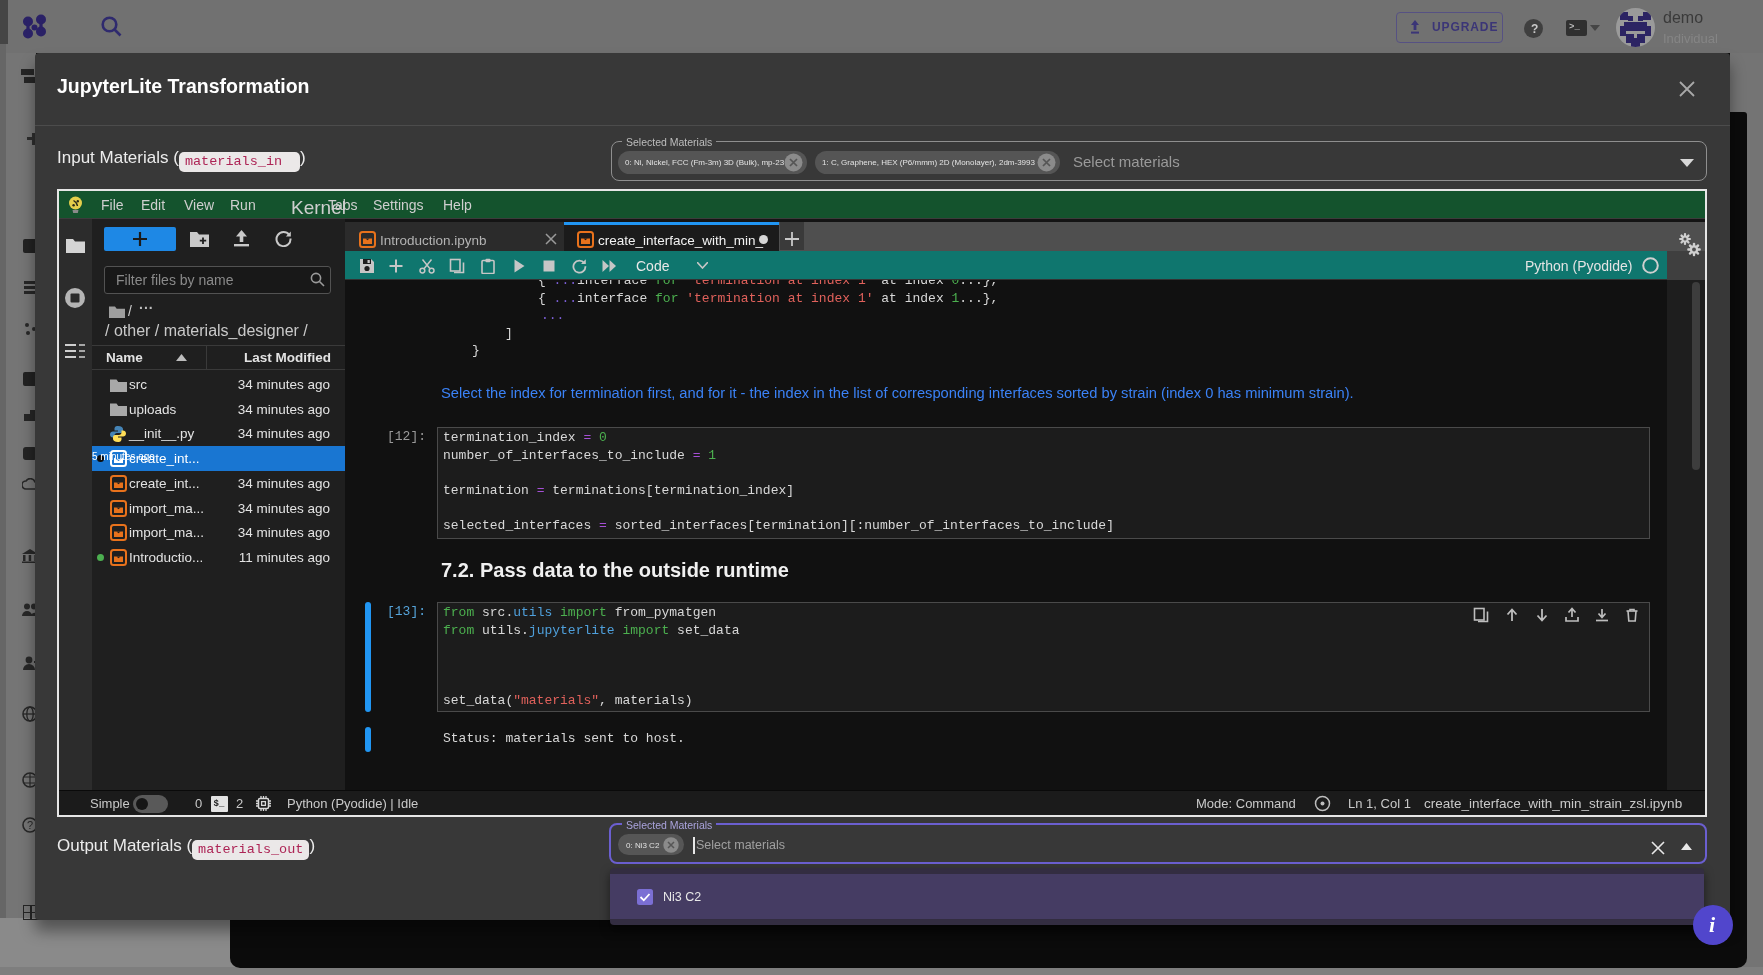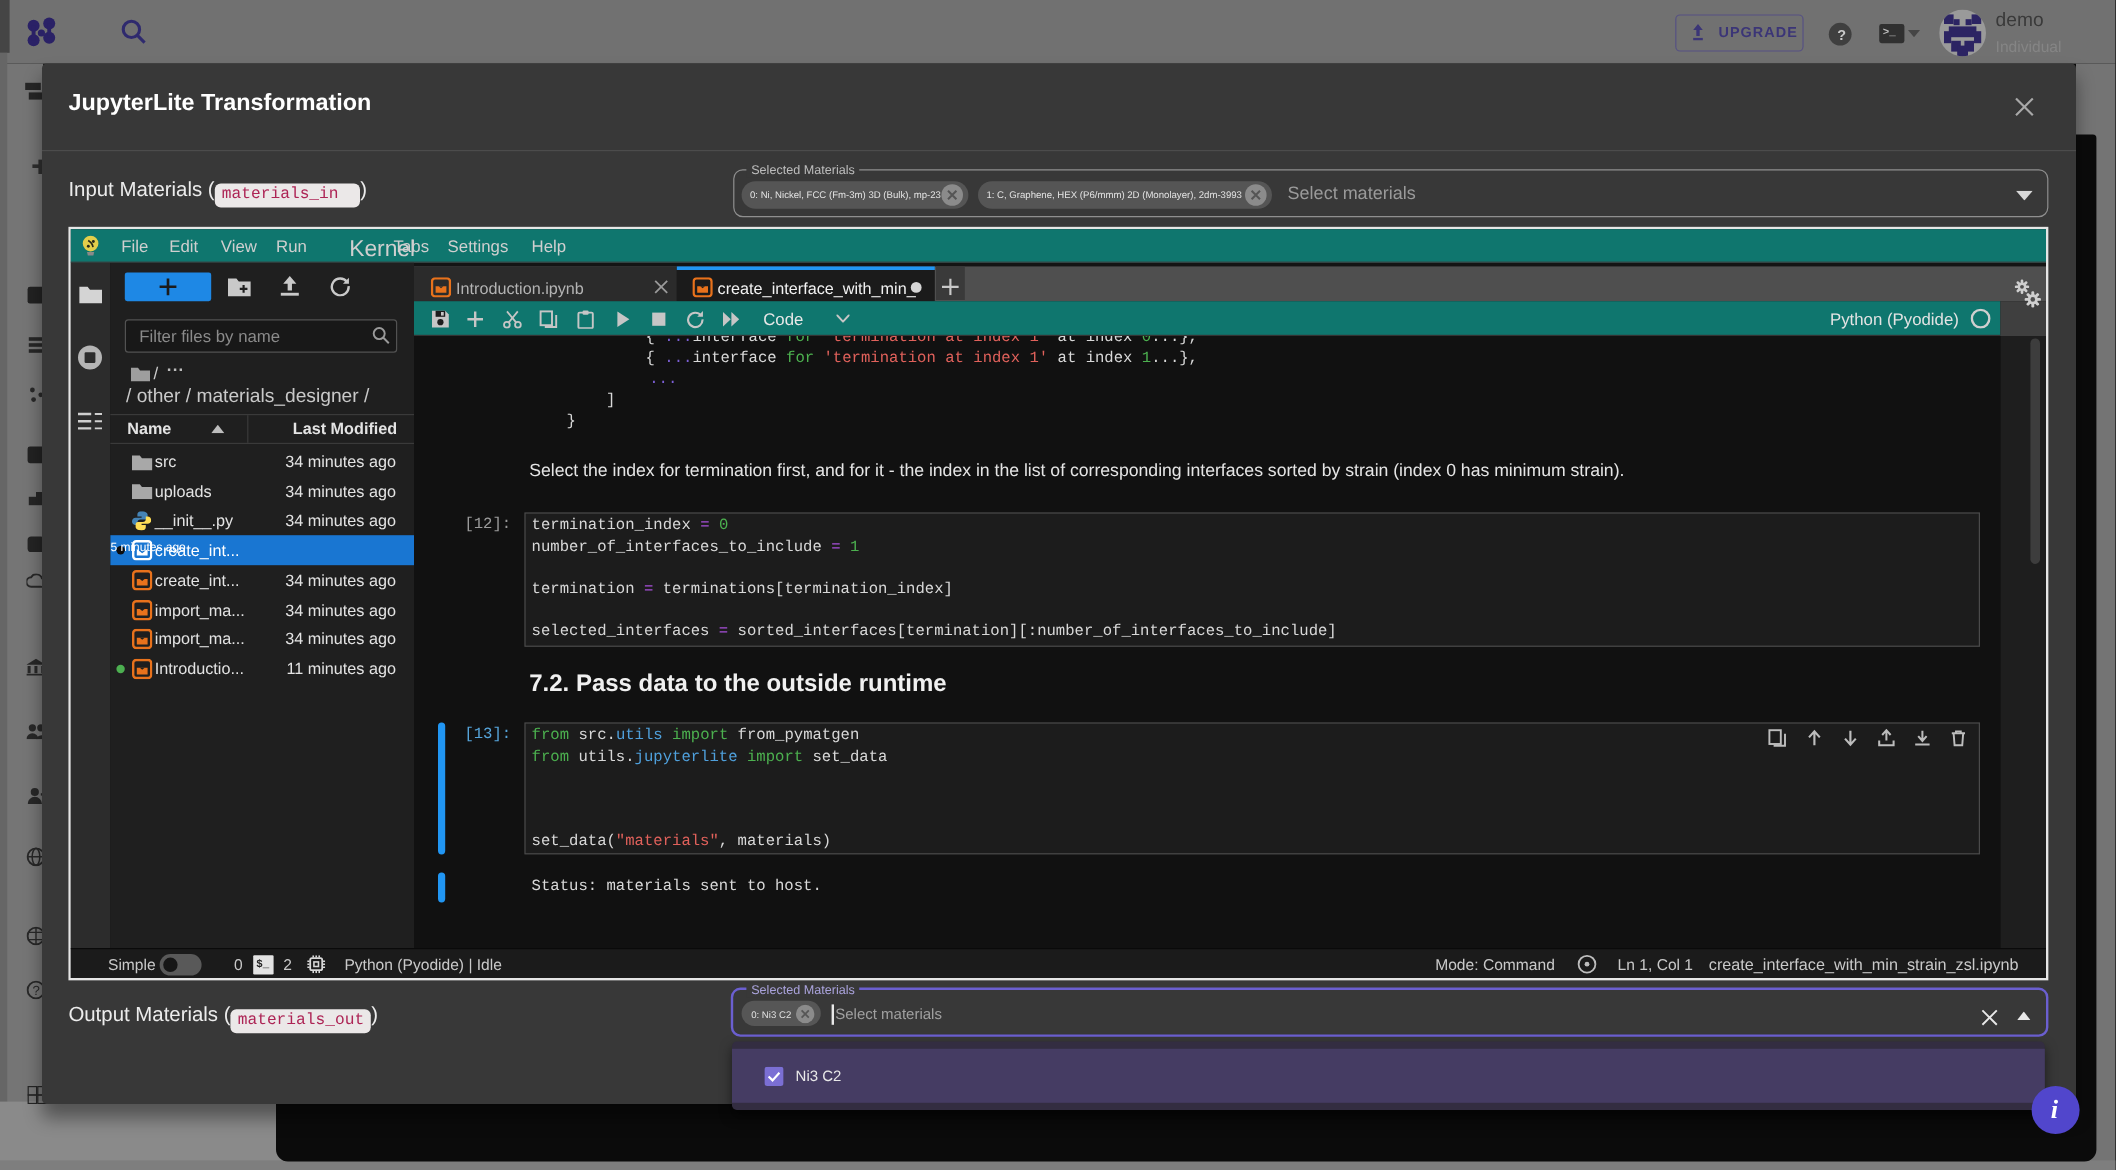--- a/index.html
+++ b/index.html
@@ -177,21 +177,21 @@
           <path d="M6 6 L13 13 M13 6 L6 13" stroke="#555" stroke-width="1.7"></path>
         </svg>
     </div>
     <div class="txt" style="left:1038px;top:100px;font-size:15px;color:#9a9a9a;">Select materials</div>
     <svg class="abs" style="left:1645px;top:106px;" width="14" height="8" viewBox="0 0 14 8">
         <path d="M0 0 L14 0 L7 8 Z" fill="#d8d8d8"></path>
       </svg>
   </div>
   <div id="jupyter" class="abs" style="left:22px;top:136px;width:1646px;height:624px;border:2px solid #e6e6e6;background:#141414;">
 
-    <div class="abs" style="left:0;top:0;width:1646px;height:27px;background:#0f766e;border-bottom:1px solid #3c3c3c;">
+    <div class="abs" style="left:0;top:0;width:1646px;height:27px;background:#14532d;border-bottom:1px solid #3c3c3c;">
       <svg class="abs" style="left:9px;top:5px;" width="15" height="19" viewBox="0 0 15 19">
         <circle cx="7.5" cy="7" r="6.5" fill="#e3ce4b"></circle>
         <path d="M4.5 14 L10.5 14 L9.8 17 L5.2 17 Z" fill="#8a8a8a"></path>
         <path d="M5.5 4.5 Q9 6.5 9.5 10" stroke="#2a2a1a" stroke-width="1.4" fill="none"></path>
         <circle cx="5.6" cy="9.2" r="1.2" fill="#2a2a1a"></circle>
           <circle cx="9.8" cy="5.2" r="1.2" fill="#2a2a1a"></circle>
       </svg>
       <div class="txt" style="left:42px;top:6px;font-size:14px;color:#cfcfcf;">File</div>
       <div class="txt" style="left:82px;top:6px;font-size:14px;color:#cfcfcf;">Edit</div>
       <div class="txt" style="left:125px;top:6px;font-size:14px;color:#cfcfcf;">View</div>
@@ -432,21 +432,21 @@
     <div class="abs" style="left:1633px;top:91px;width:8px;height:188px;background:#3d3d3d;border-radius:4px;"></div>
 
     <div id="nbcontent" class="abs" style="left:286px;top:89px;width:1322px;height:510px;background:#111;overflow:hidden;">
 
       <div class="txt mono cw" style="left:193px;top:-8px;font-size:13px;line-height:18px;">{ <span class="pp">...</span>interface <span class="k">for</span> <span class="s">'termination at index 1'</span> at index <span class="n">0</span>...},</div>
       <div class="txt mono cw" style="left:193px;top:9.6px;font-size:13px;line-height:18px;">{ <span class="pp">...</span>interface <span class="k">for</span> <span class="s">'termination at index 1'</span> at index <span class="n">1</span>...},</div>
       <div class="txt mono pp" style="left:196px;top:27.2px;font-size:13px;line-height:18px;">...</div>
       <div class="txt mono cw" style="left:160px;top:44.8px;font-size:13px;line-height:18px;">]</div>
       <div class="txt mono cw" style="left:127px;top:62.4px;font-size:13px;line-height:18px;">}</div>
 
-      <div class="txt" style="left:96px;top:105px;font-size:14.7px;color:#e5e5e5;">Select the index for termination first, and for it - the index in the list of corresponding interfaces sorted by strain (index 0 has minimum strain).</div>
+      <div class="txt" style="left:96px;top:105px;font-size:14.7px;color:#3b82f6;">Select the index for termination first, and for it - the index in the list of corresponding interfaces sorted by strain (index 0 has minimum strain).</div>
 
       <div class="abs" style="left:92px;top:147px;width:1213px;height:112px;background:#1c1c1c;border:1px solid #4a4a4a;box-sizing:border-box;"></div>
       <div class="txt mono" style="left:10px;top:149px;width:71px;text-align:right;font-size:13px;color:#9a9a9a;">[12]:</div>
       <div class="txt mono cw" style="left:98px;top:149px;font-size:13px;line-height:18px;">termination_index <span class="o">=</span> <span class="n">0</span></div>
       <div class="txt mono cw" style="left:98px;top:166.6px;font-size:13px;line-height:18px;">number_of_interfaces_to_include <span class="o">=</span> <span class="n">1</span></div>
       <div class="txt mono cw" style="left:98px;top:201.8px;font-size:13px;line-height:18px;">termination <span class="o">=</span> terminations[termination_index]</div>
       <div class="txt mono cw" style="left:98px;top:237px;font-size:13px;line-height:18px;">selected_interfaces <span class="o">=</span> sorted_interfaces[termination][:number_of_interfaces_to_include]</div>
 
       <div class="txt" style="left:96px;top:279px;font-size:20px;font-weight:bold;color:#f0f0f0;">7.2. Pass data to the outside runtime</div>
 

